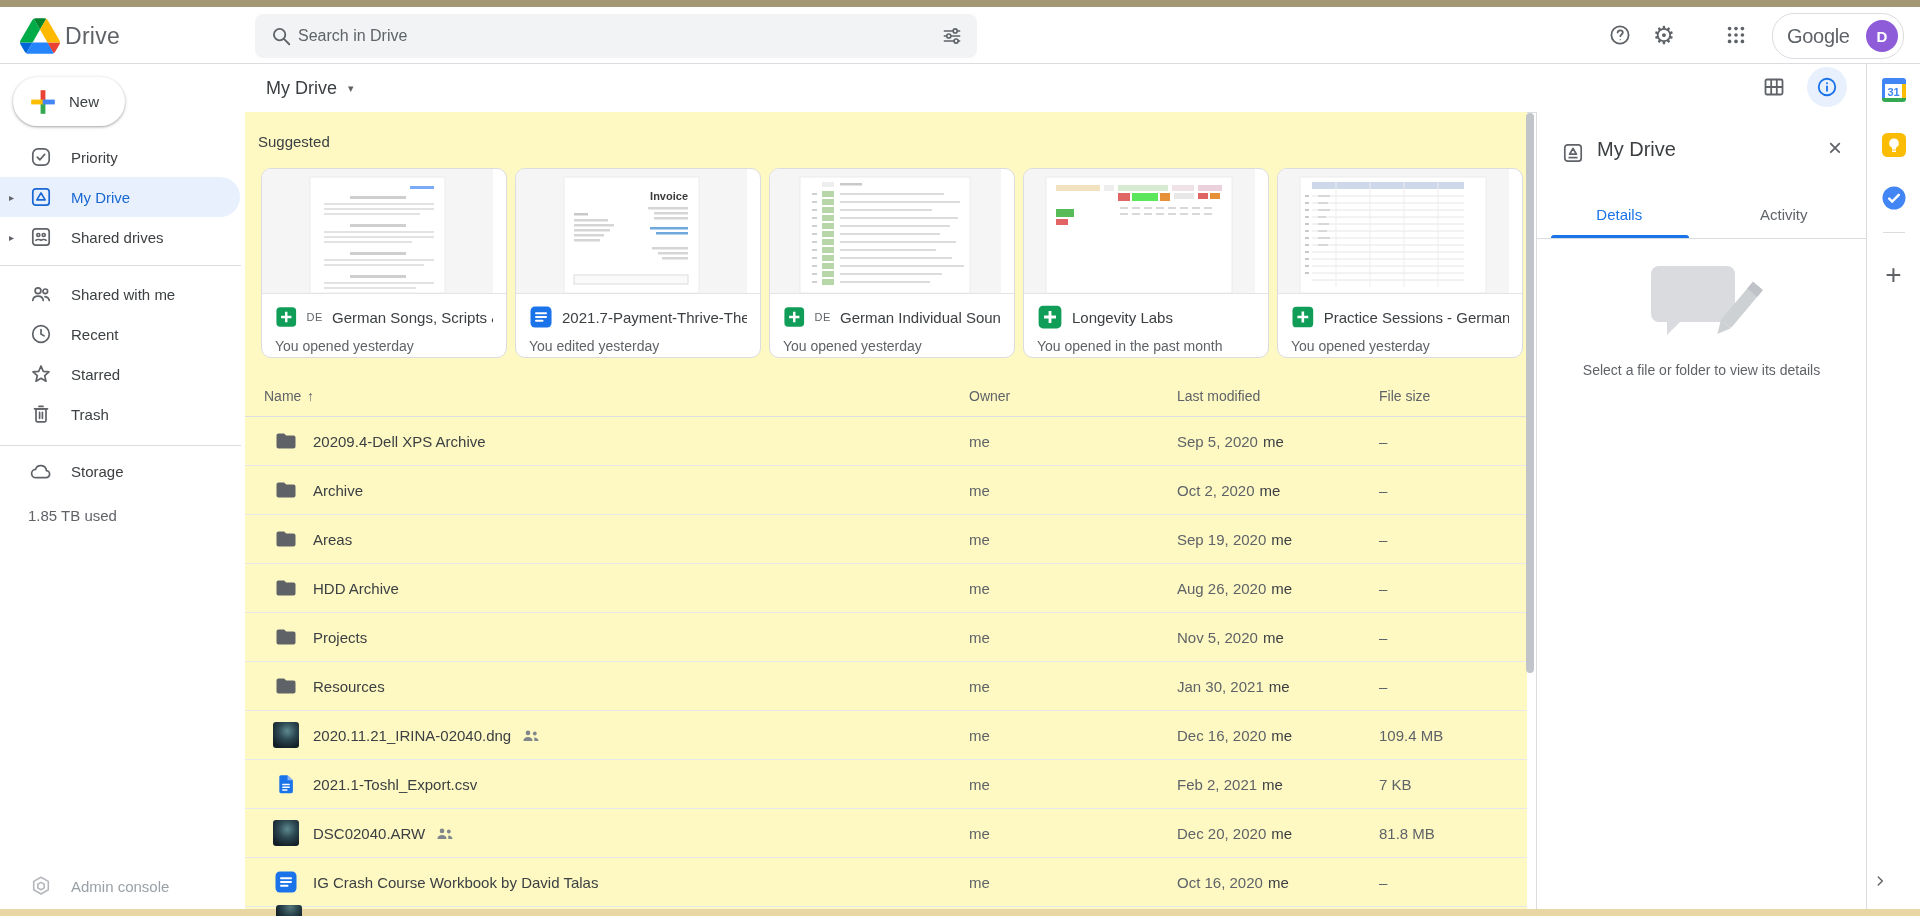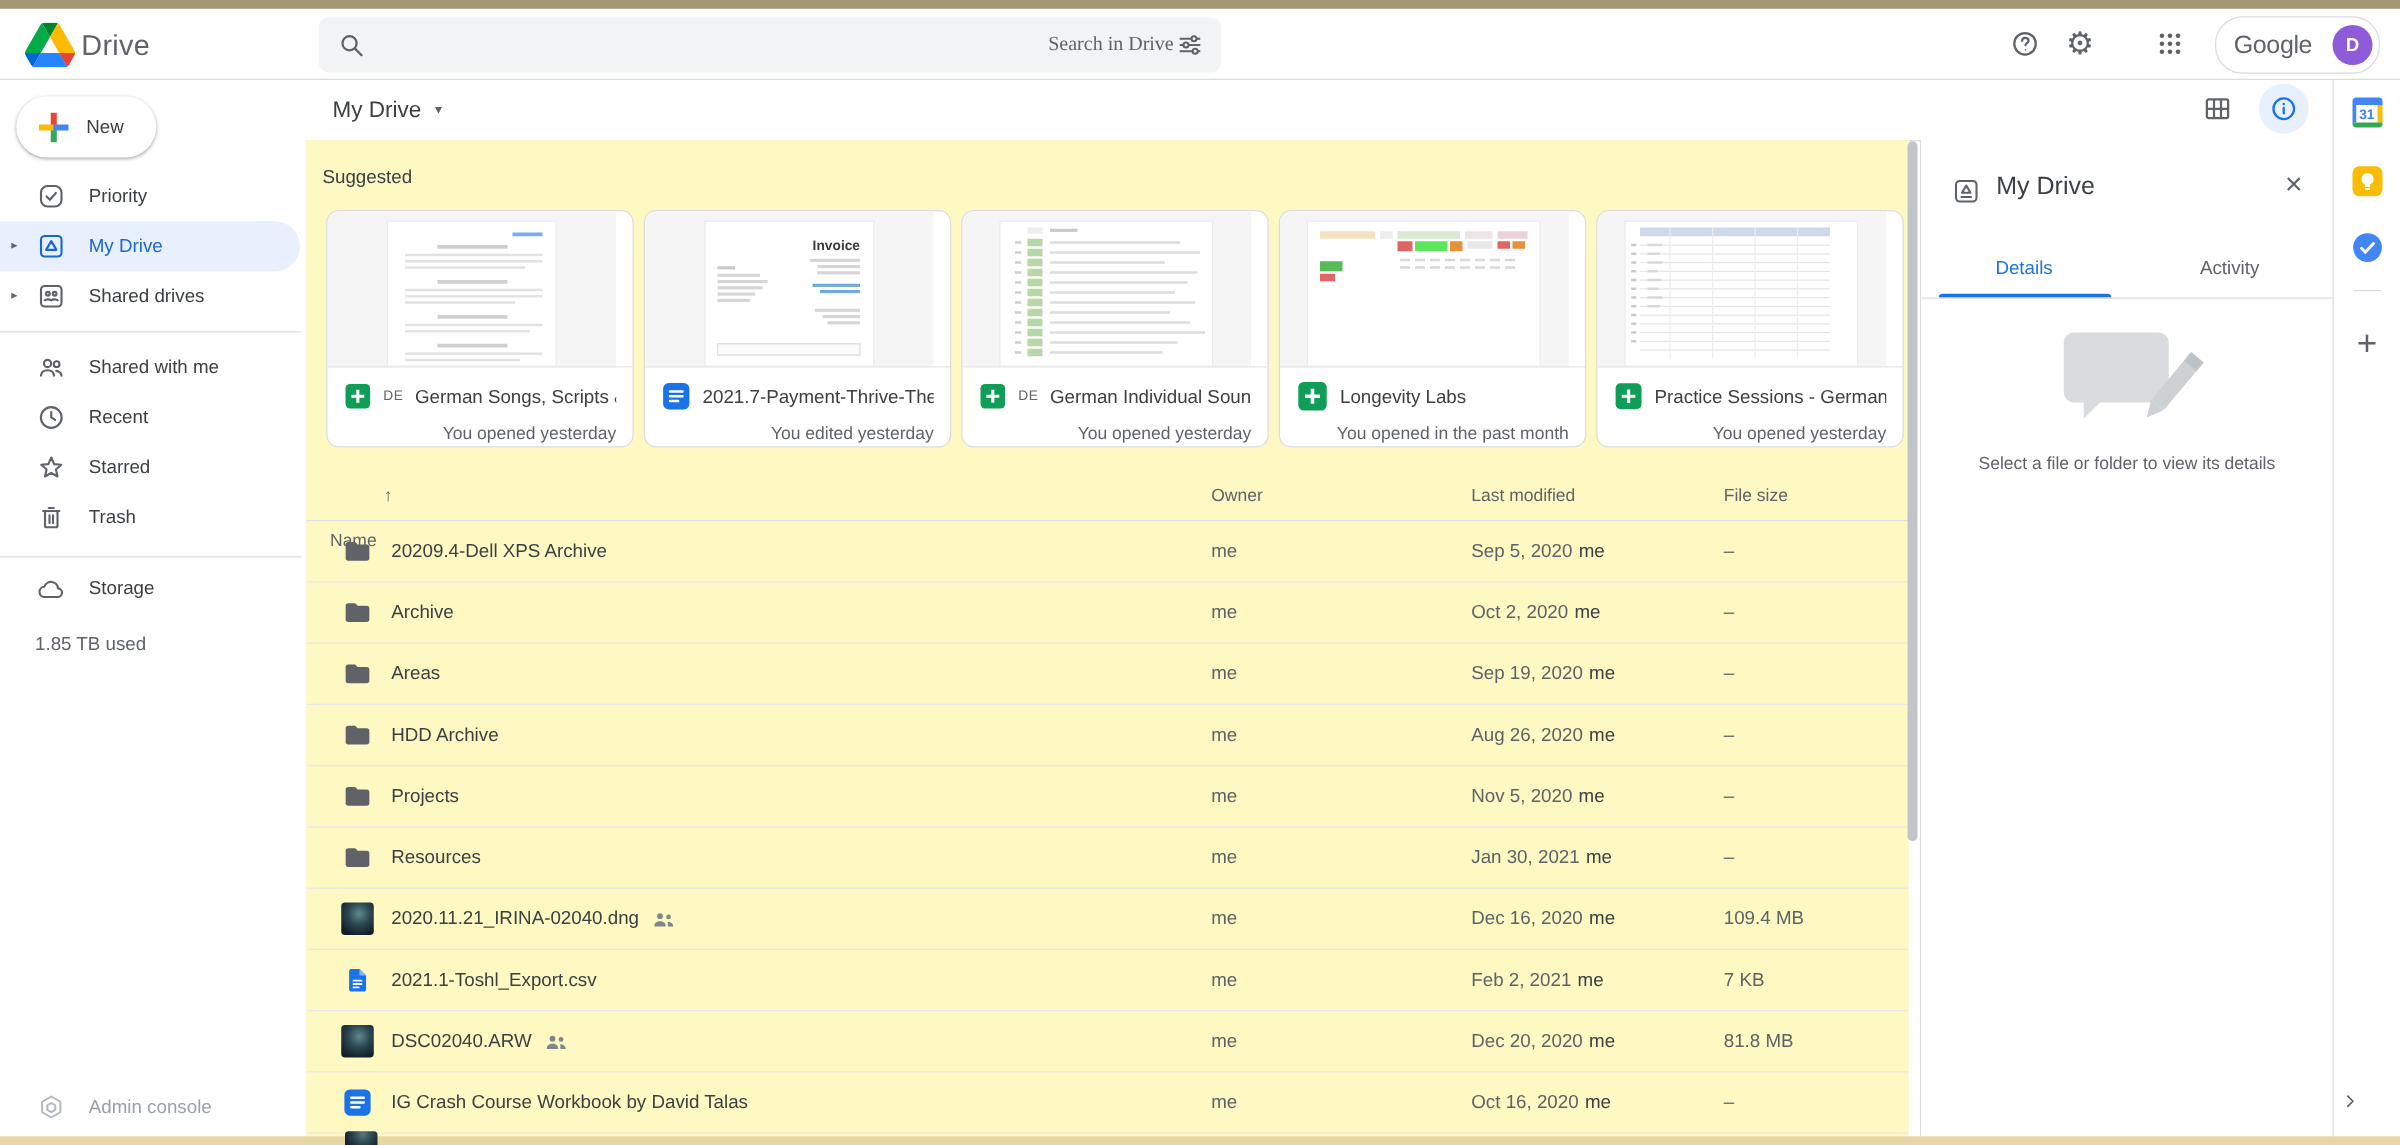--- a/index.html
+++ b/index.html
@@ -1,35 +1,35 @@
 <!DOCTYPE html>
 <html><head>
 <meta charset="utf-8">
 <style>
   html,body{margin:0;padding:0;background:#fff;}
   #app{position:relative;width:1920px;height:916px;overflow:hidden;background:#fff;
        font-family:"Liberation Sans","DejaVu Sans",sans-serif;color:#3c4043;}
   .abs{position:absolute;}
-  [data-interactable="true"]{cursor:pointer;text-align:right;}
+  [data-interactable="true"]{cursor:pointer;}
 
   
   .strip-top{left:0;top:0;width:1920px;height:7px;background:#a39873;z-index:40;}
   .strip-bottom{left:0;top:909px;width:1920px;height:7px;background:#e8d7a5;z-index:40;}
   .partial-thumb{left:276px;top:905px;width:26px;height:11px;border-radius:3px 3px 0 0;z-index:45;
        background:radial-gradient(circle at 55% 20%,#57777c 0%,#2c4750 45%,#131f27 90%);}
 
   
   .app-header{left:0;top:7px;width:1920px;height:56px;background:#fff;border-bottom:1px solid #dadce0;z-index:5;}
   .logo-wrap{position:absolute;left:20px;top:10px;display:flex;align-items:center;gap:5px;height:38px;}
   .logo-text{font-size:23px;color:#5f6368;letter-spacing:.3px;}
   .searchbar{position:absolute;left:255px;top:7px;width:722px;height:44px;background:#f1f3f4;border-radius:8px;
        display:flex;align-items:center;}
   .searchbar .mag{margin-left:15px;display:flex;}
-  .searchbar input{flex:1;border:0;outline:0;background:transparent;margin-left:14px;font-size:16px;
-       color:#15803d;font-family:Liberation Serif, serif;}
+  .searchbar input{flex:1;border:0;outline:0;background:transparent;margin-left:4px;font-size:16px;
+       color:#15803d;font-family:Liberation Sans, sans-serif;}
   .searchbar input::placeholder{color:#5f6368;}
   .searchbar .tune{margin-right:14px;display:flex;}
   .hdr-btn{position:absolute;top:6px;width:44px;height:44px;display:flex;align-items:center;justify-content:center;border-radius:50%;}
   .help-btn{left:1598px;} .gear-btn{left:1642px;font-size:25px;color:#5f6368;line-height:1;} .apps-btn{left:1714px;}
   .account-pill{position:absolute;left:1772px;top:6px;width:130px;height:44px;border:1px solid #dadce0;border-radius:22px;
        background:#fff;display:flex;align-items:center;}
   .google-txt{margin-left:14px;font-size:20px;color:#5f6368;font-weight:500;letter-spacing:-.3px;}
   .avatar{margin-left:auto;margin-right:5px;width:32px;height:32px;border-radius:50%;background:#8e5cd9;color:#fff;
        font-size:15px;font-weight:700;display:flex;align-items:center;justify-content:center;}
 
@@ -65,21 +65,21 @@
   .c0{left:16px;} .c1{left:270px;} .c2{left:524px;} .c3{left:778px;} .c4{left:1032px;}
   .card-thumb{width:231px;height:124px;display:block;}
   .card-foot{position:absolute;left:0;top:124px;width:100%;height:64px;border-top:1px solid #e4e4e4;box-sizing:border-box;padding:10px 13px 0;}
   .card-titlerow{display:flex;align-items:center;gap:9px;}
   .card-prefix{font-size:11px;color:#5f6368;letter-spacing:.6px;flex:none;}
   .card-title{font-size:15px;font-weight:500;color:#3c4043;white-space:nowrap;overflow:hidden;}
   .card-sub{margin-top:8px;font-size:14px;color:#5f6368;}
 
   .lh{position:absolute;left:0;top:272px;width:100%;height:32px;border-bottom:1px solid #dcdee0;font-size:14px;color:#5f6368;}
   .lh span{position:absolute;top:4px;}
-  .lh .h-name{left:19px;margin-top:36px;} .lh .h-arrow{left:62px;font-size:14px;} .lh .h-owner{left:724px;}
+  .lh .h-name{left:19px;} .lh .h-arrow{left:62px;font-size:14px;} .lh .h-owner{left:724px;}
   .lh .h-mod{left:932px;} .lh .h-size{left:1134px;}
   .rows{position:absolute;left:0;top:305px;width:100%;}
   .row{position:relative;height:48px;border-bottom:1px solid #e7e8e9;}
   .ric{position:absolute;left:27px;top:50%;transform:translateY(-50%);width:28px;height:28px;display:flex;align-items:center;justify-content:center;}
   .thumb-photo{width:26px;height:26px;border-radius:3px;background:radial-gradient(circle at 55% 35%,#5d8a8f 0%,#2c4750 40%,#131f27 80%);}
   .rname{position:absolute;left:68px;top:50%;transform:translateY(-50%);font-size:15px;color:#3c4043;display:flex;align-items:center;gap:11px;}
   .rowner,.rmod,.rsize{position:absolute;top:50%;transform:translateY(-50%);font-size:15px;color:#5f6368;}
   .rowner{left:724px;} .rmod{left:932px;} .rsize{left:1134px;}
   .rby{color:#3c4043;margin-left:5px;}
 

